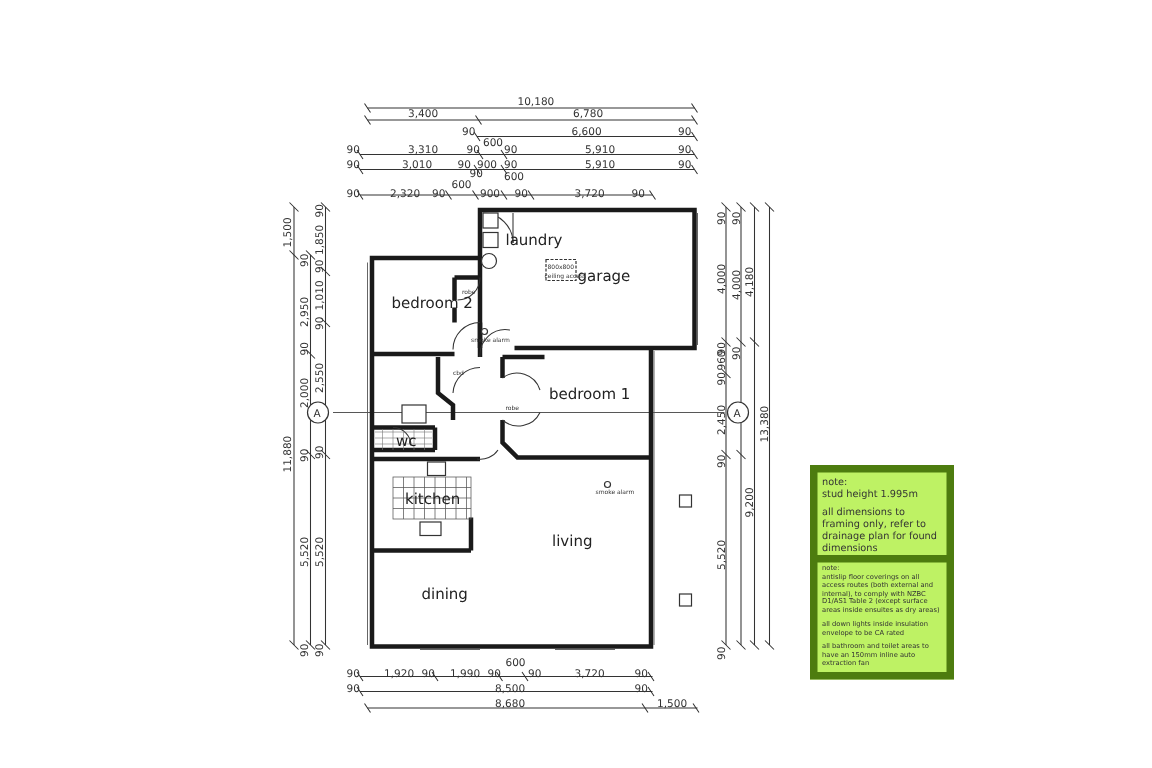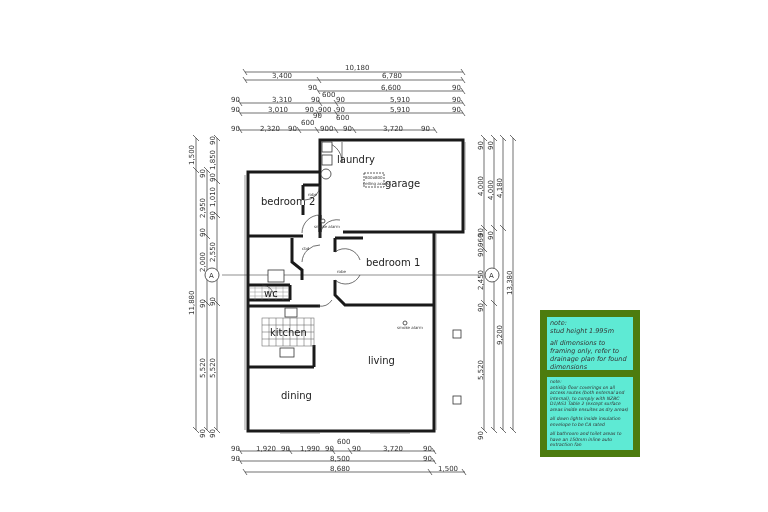--- a/index.html
+++ b/index.html
@@ -1,21 +1,21 @@
 <!DOCTYPE html>
 <html><head>
 <meta charset="utf-8">
 <style>
   html, body { margin:0; padding:0; }
   body { width:768px; height:512px; background:#ffffff; position:relative; overflow:hidden; font-family:"DejaVu Sans", sans-serif; color:#222; }
   svg { position:absolute; left:0; top:0; }
   .dim { font-family:"DejaVu Sans", sans-serif; font-size:7px; fill:#333; }
   .room { font-family:"DejaVu Sans", sans-serif; font-size:10px; fill:#222; }
   .small { font-family:"DejaVu Sans", sans-serif; font-size:4px; fill:#333; }
-  .note-box { position:absolute; border:7px solid #4d7c0f; background:#5eead4; font-family:"DejaVu Sans", sans-serif; color:#333;font-style:italic; }
+  .note-box { position:absolute; border:5px solid #4d7c0f; background:#bef264; font-family:"DejaVu Sans", sans-serif; color:#333; }
   .note1 { left:540px; top:310px; width:80px; padding:2px 3px; font-size:6.5px; line-height:8px; }
   .note2 { left:540px; top:370px; width:80px; padding:2px 3px; font-size:4.5px; line-height:5.5px; }
   .note-box p { margin:0; }
   .note-box p + p { margin-top:4px; }
 </style>
 </head>
 <body>
 
 <svg width="768" height="512" viewBox="0 0 768 512">
 

